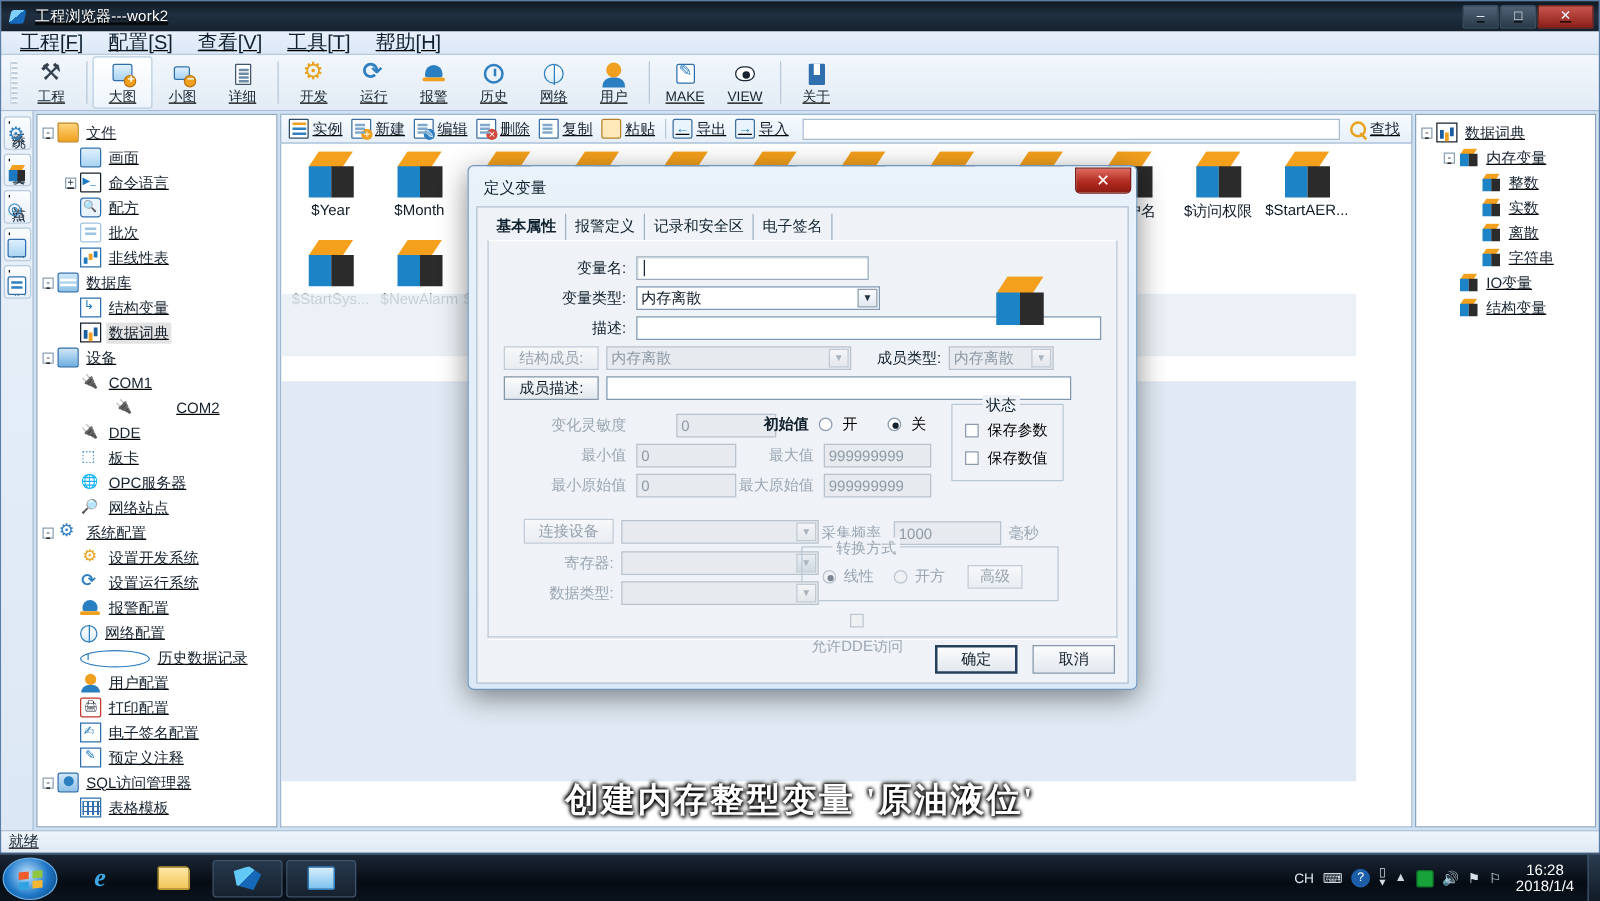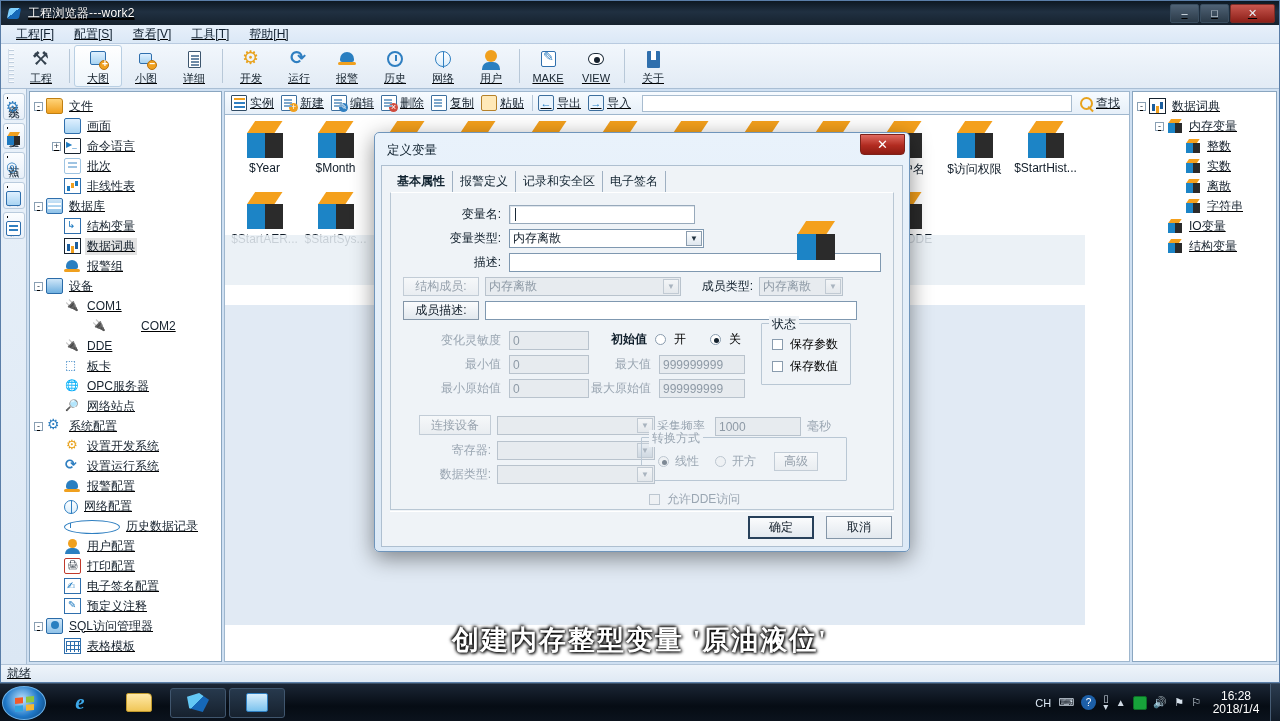--- a/index.html
+++ b/index.html
@@ -38,21 +38,21 @@
     display:flex; align-items:center; justify-content:center;
     color:#e8f1f8; font-size:11px; line-height:1;
   }
   .tb-btn.close { background:linear-gradient(#c8564e,#8c1f18); border-color:#7b2b24; width:45px;}
   
   .menubar {
     height:19px; background:linear-gradient(#e7f0fa,#dbe8f6);
     border-bottom:1px solid #b9cbe0;
     display:flex; align-items:center; padding-left:6px; gap:2px;
   }
-  .menu-item { padding:2px 9px; font-size:12px; color:#102030; }
+  .menu-item { padding:2px 9px; font-size:16px; color:#102030; }
   
   .toolbar {
     height:45px; background:linear-gradient(#f2f7fc,#e2ebf5);
     border-bottom:1px solid #a9bed4;
     display:flex; align-items:stretch; padding:1px 4px;
   }
   .tgrip { width:6px; background:
      repeating-linear-gradient(#fff 0 1px, #b5c6d8 1px 2px, transparent 2px 4px);
      margin:4px 3px; opacity:.8; border-left:1px solid #cdd9e6;}
   .tsep { width:1px; background:#b8c8d8; margin:4px 4px; }
@@ -330,21 +330,21 @@
     display:inline-block; position:relative; flex:0 0 auto;}
   .radio.dim{border-color:#bcc6d0;background:#eef1f4;}
   .radio.on:after{content:"";position:absolute;left:2.5px;top:2.5px;width:5px;height:5px;border-radius:50%;background:#14222e;}
   .radio.dim.on:after{background:#7d8894;}
   .chk { width:11px;height:11px;border:1px solid #8a9cae;background:#fff;display:inline-block;flex:0 0 auto;}
   .chk.dim{border-color:#bcc6d0;background:#eef1f4;}
   .fset {
     position:absolute; border:1px solid #b9c7d4; border-radius:1px;
   }
   .fset > .leg {
-    position:absolute; top:-8px; left:7px; background:#eff3f7; padding:0 3px; font-size:12px; color:#0f1e2b;
+    position:absolute; top:-8px; left:24px; background:#eff3f7; padding:0 3px; font-size:12px; color:#0f1e2b;
   }
   .fset.dim > .leg { color:#9aa6b2; }
   .btn3d {
     background:linear-gradient(#fbfcfd,#e2e8ee); border:1px solid #8496a8;
     font-size:12px; color:#101c28; display:flex; align-items:center; justify-content:center;
   }
   .btn3d.dim { color:#97a2ad; border-color:#c2ccd6; background:linear-gradient(#f6f8fa,#e9edf1);text-align:right;}
   .dlg-foot { height:34px; position:absolute; right:10px; bottom:2px; display:flex; gap:12px; align-items:center;}
   .foot-btn { width:66px; height:23px; }
   .foot-btn.default { border:2px solid #27405a; }
@@ -501,20 +501,25 @@
             <span class="ti pic"></span>
             <span class="tl">画面</span>
           </div>
           <div class="tnode" style="padding-left: 18px;">
             <span class="exp">+</span>
             <span class="ti cmd"></span>
             <span class="tl">命令语言</span>
           </div>
           <div class="tnode" style="padding-left: 18px;">
             <span class="nx"></span>
+            <span class="ti round"></span>
+            <span class="tl">配方</span>
+          </div>
+          <div class="tnode" style="padding-left: 18px;">
+            <span class="nx"></span>
             <span class="ti batch"></span>
             <span class="tl">批次</span>
           </div>
           <div class="tnode" style="padding-left: 18px;">
             <span class="nx"></span>
             <span class="ti chart"></span>
             <span class="tl">非线性表</span>
           </div>
           <div class="tnode" style="padding-left: 0px;">
             <span class="exp">-</span>
@@ -523,25 +528,20 @@
           </div>
           <div class="tnode" style="padding-left: 18px;">
             <span class="nx"></span>
             <span class="ti struct"></span>
             <span class="tl">结构变量</span>
           </div>
           <div class="tnode sel" style="padding-left: 18px;">
             <span class="nx"></span>
             <span class="ti bars"></span>
             <span class="tl">数据词典</span>
-          </div>
-          <div class="tnode" style="padding-left: 18px;">
-            <span class="nx"></span>
-            <span class="ti alarm"></span>
-            <span class="tl">报警组</span>
           </div>
           <div class="tnode" style="padding-left: 0px;">
             <span class="exp">-</span>
             <span class="ti dev"></span>
             <span class="tl">设备</span>
           </div>
           <div class="tnode" style="padding-left: 18px;">
             <span class="nx"></span>
             <span class="ti com"></span>
             <span class="tl">COM1</span>
@@ -763,28 +763,20 @@
               </div>
               <div class="varname">$用户名</div>
             </div>
             <div class="varitem">
               <div class="cube">
                 <i class="top"></i>
                 <i class="lf"></i>
                 <i class="rt"></i>
               </div>
               <div class="varname">$访问权限</div>
-            </div>
-            <div class="varitem">
-              <div class="cube">
-                <i class="top"></i>
-                <i class="lf"></i>
-                <i class="rt"></i>
-              </div>
-              <div class="varname">$StartHist...</div>
             </div>
             <div class="varitem">
               <div class="cube">
                 <i class="top"></i>
                 <i class="lf"></i>
                 <i class="rt"></i>
               </div>
               <div class="varname">$StartAER...</div>
             </div>
             <div class="varitem">
@@ -998,21 +990,21 @@
           <span>内存离散</span>
           <i class="arrow">▼</i>
         </span>
       </div>
 
       <div class="row" style="left:12px; top:108px;">
         <span class="btn3d" style="width:76px;height:19px;">成员描述:</span>
         <span class="inp" style="width:372px; margin-left:6px;" title=""></span>
       </div>
 
-      <div class="row" style="left:22px; top:138px;">
+      <div class="row" style="left:22px; top:138px;gap:32px;">
         <span class="lab dim" style="width:88px">变化灵敏度</span>
         <span class="inp dim" style="width:80px; margin-left:8px;">0</span>
       </div>
 
       <div class="row" style="left:208px; top:138px; gap:8px;">
         <span class="lab" style="width:48px; font-weight:bold;">初始值</span>
         <span class="radio"></span>
         <span>开</span>
         <span class="radio on" style="margin-left:16px"></span>
         <span>关</span>
@@ -1080,21 +1072,21 @@
       </div>
 
       <div class="row" style="left:28px; top:272px;">
         <span class="lab dim" style="width:72px">数据类型:</span>
         <span class="inp dim sel" style="width:158px; margin-left:6px;">
           <span></span>
           <i class="arrow">▼</i>
         </span>
       </div>
 
-      <div class="row" style="left:258px; top:298px; gap:7px;">
+      <div class="row" style="left:258px; top:298px; gap:7px;flex-direction:column;">
         <span class="chk dim"></span>
         <span class="lab dim">允许DDE访问</span>
       </div>
     </div>
 
     <div class="sep-line"></div>
     <div class="dlg-foot">
       <div class="btn3d foot-btn default">确定</div>
       <div class="btn3d foot-btn">取消</div>
     </div>

